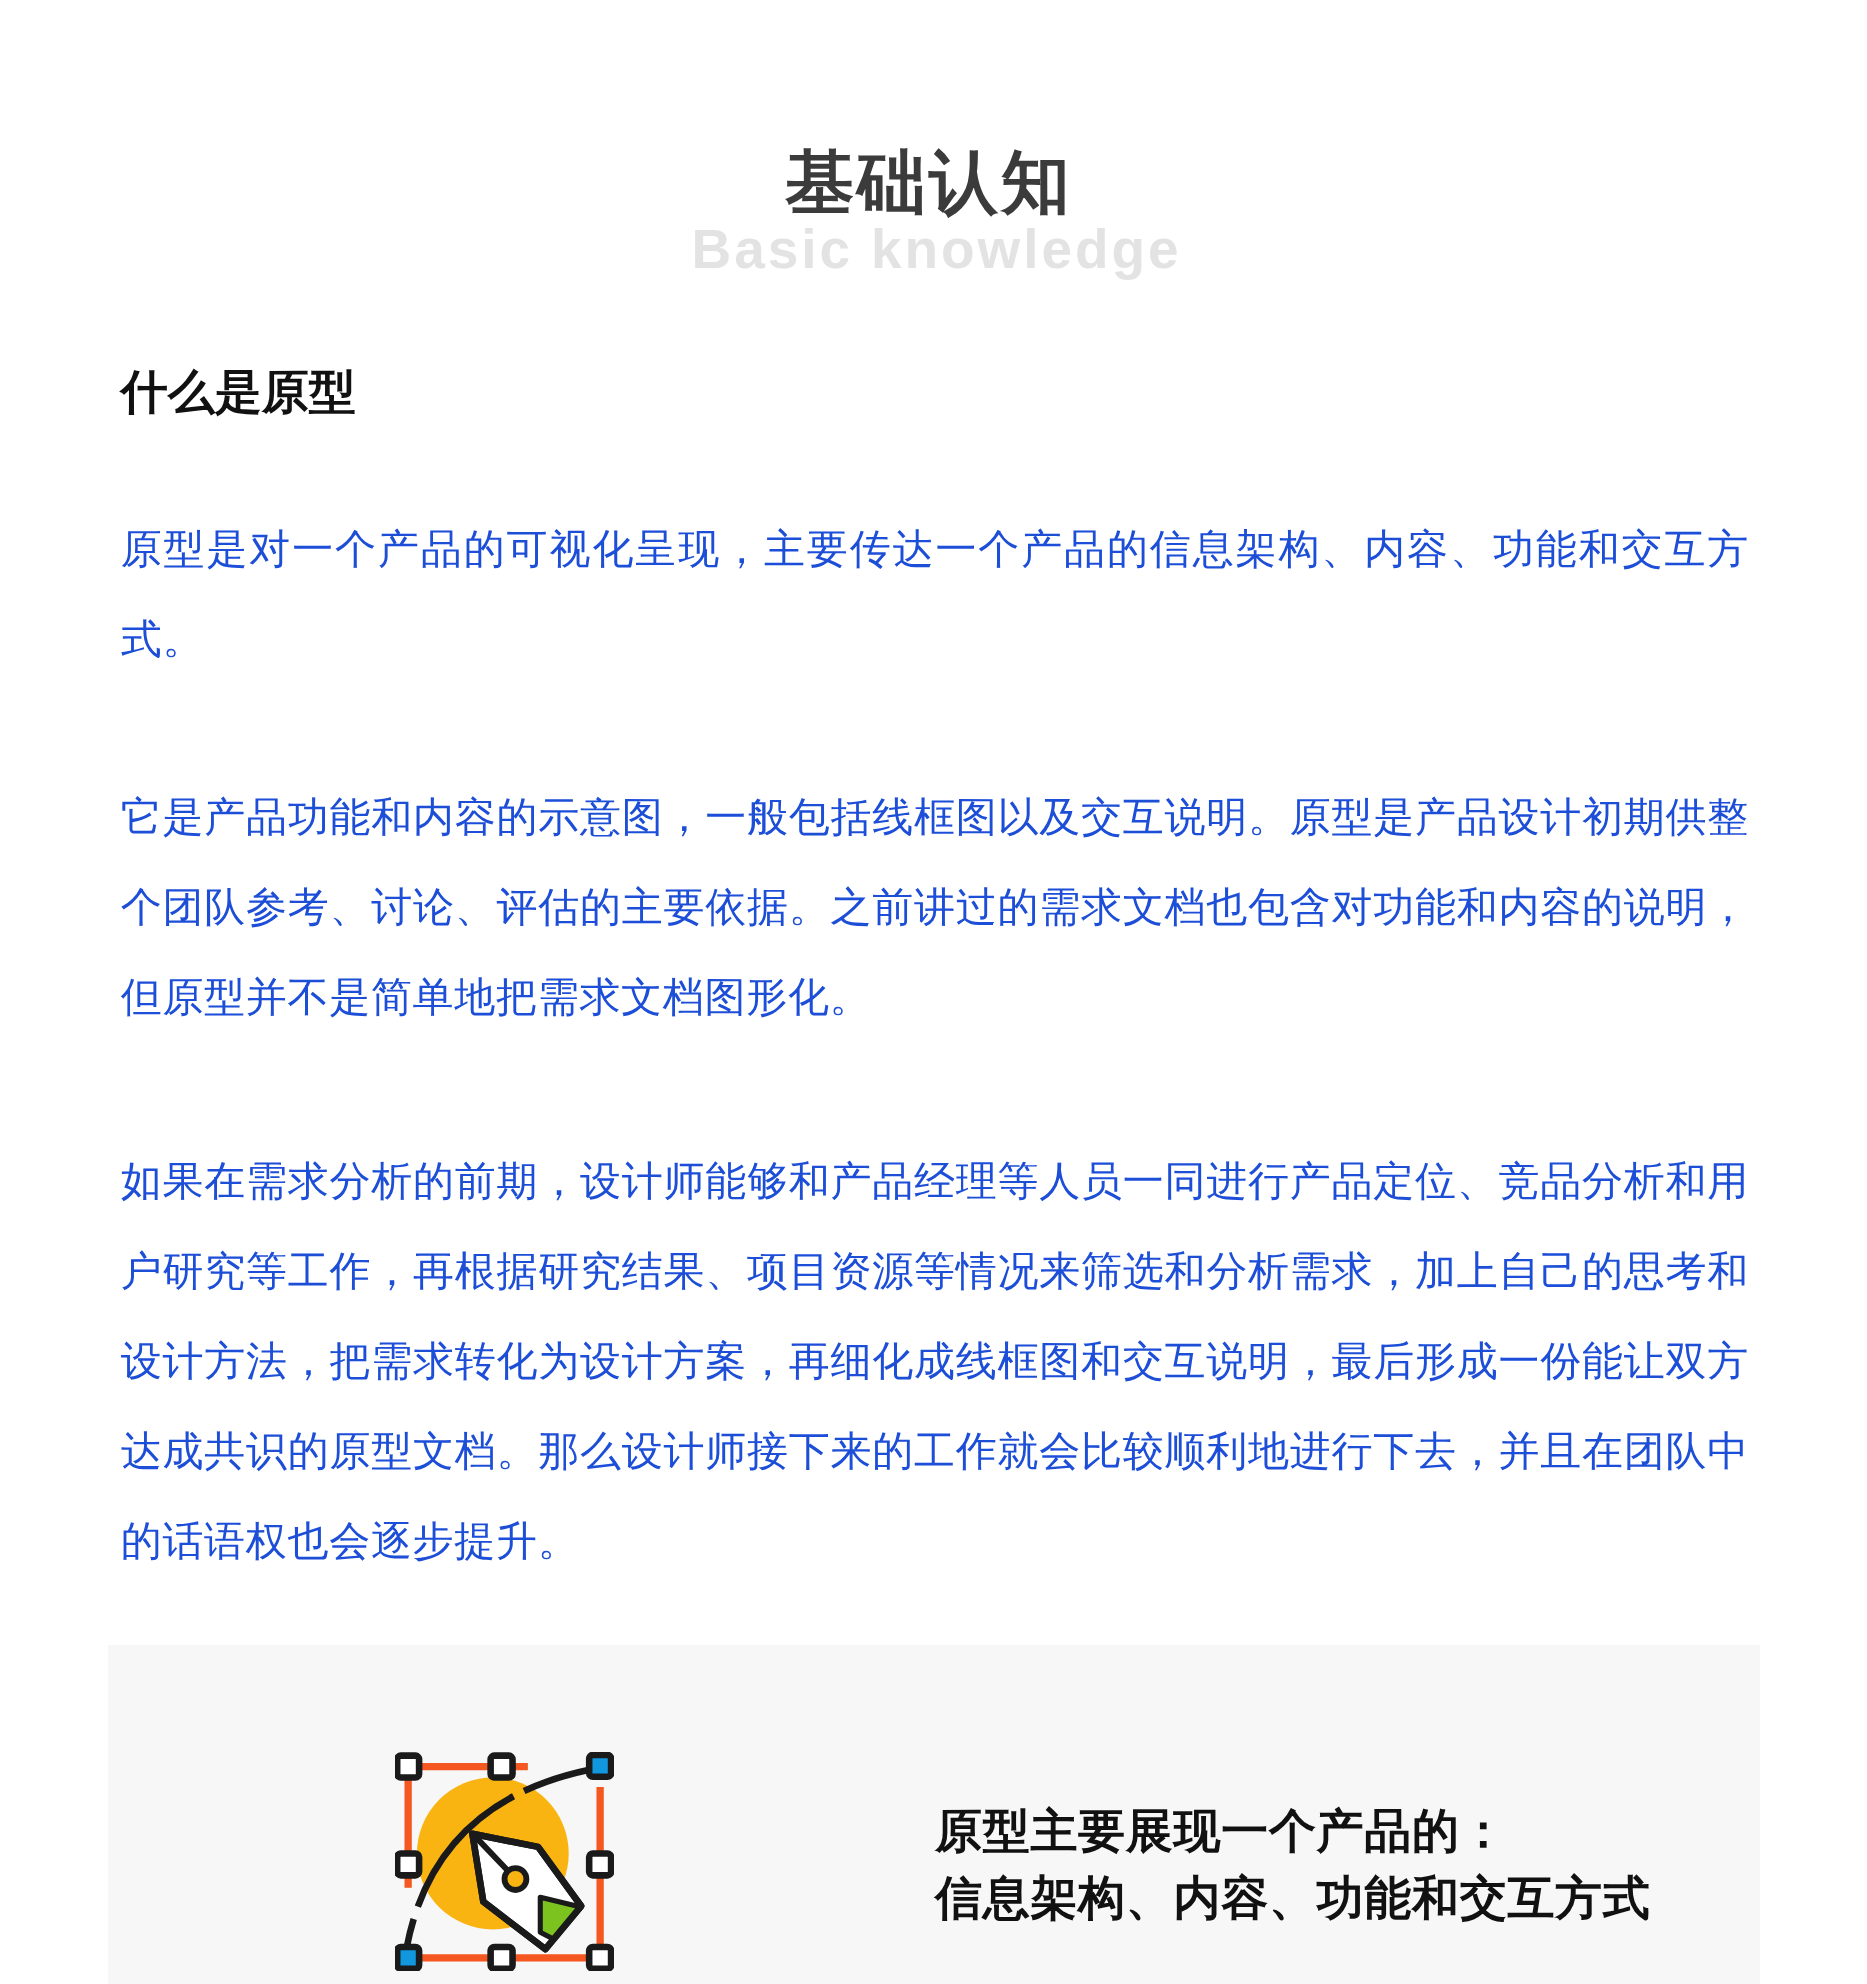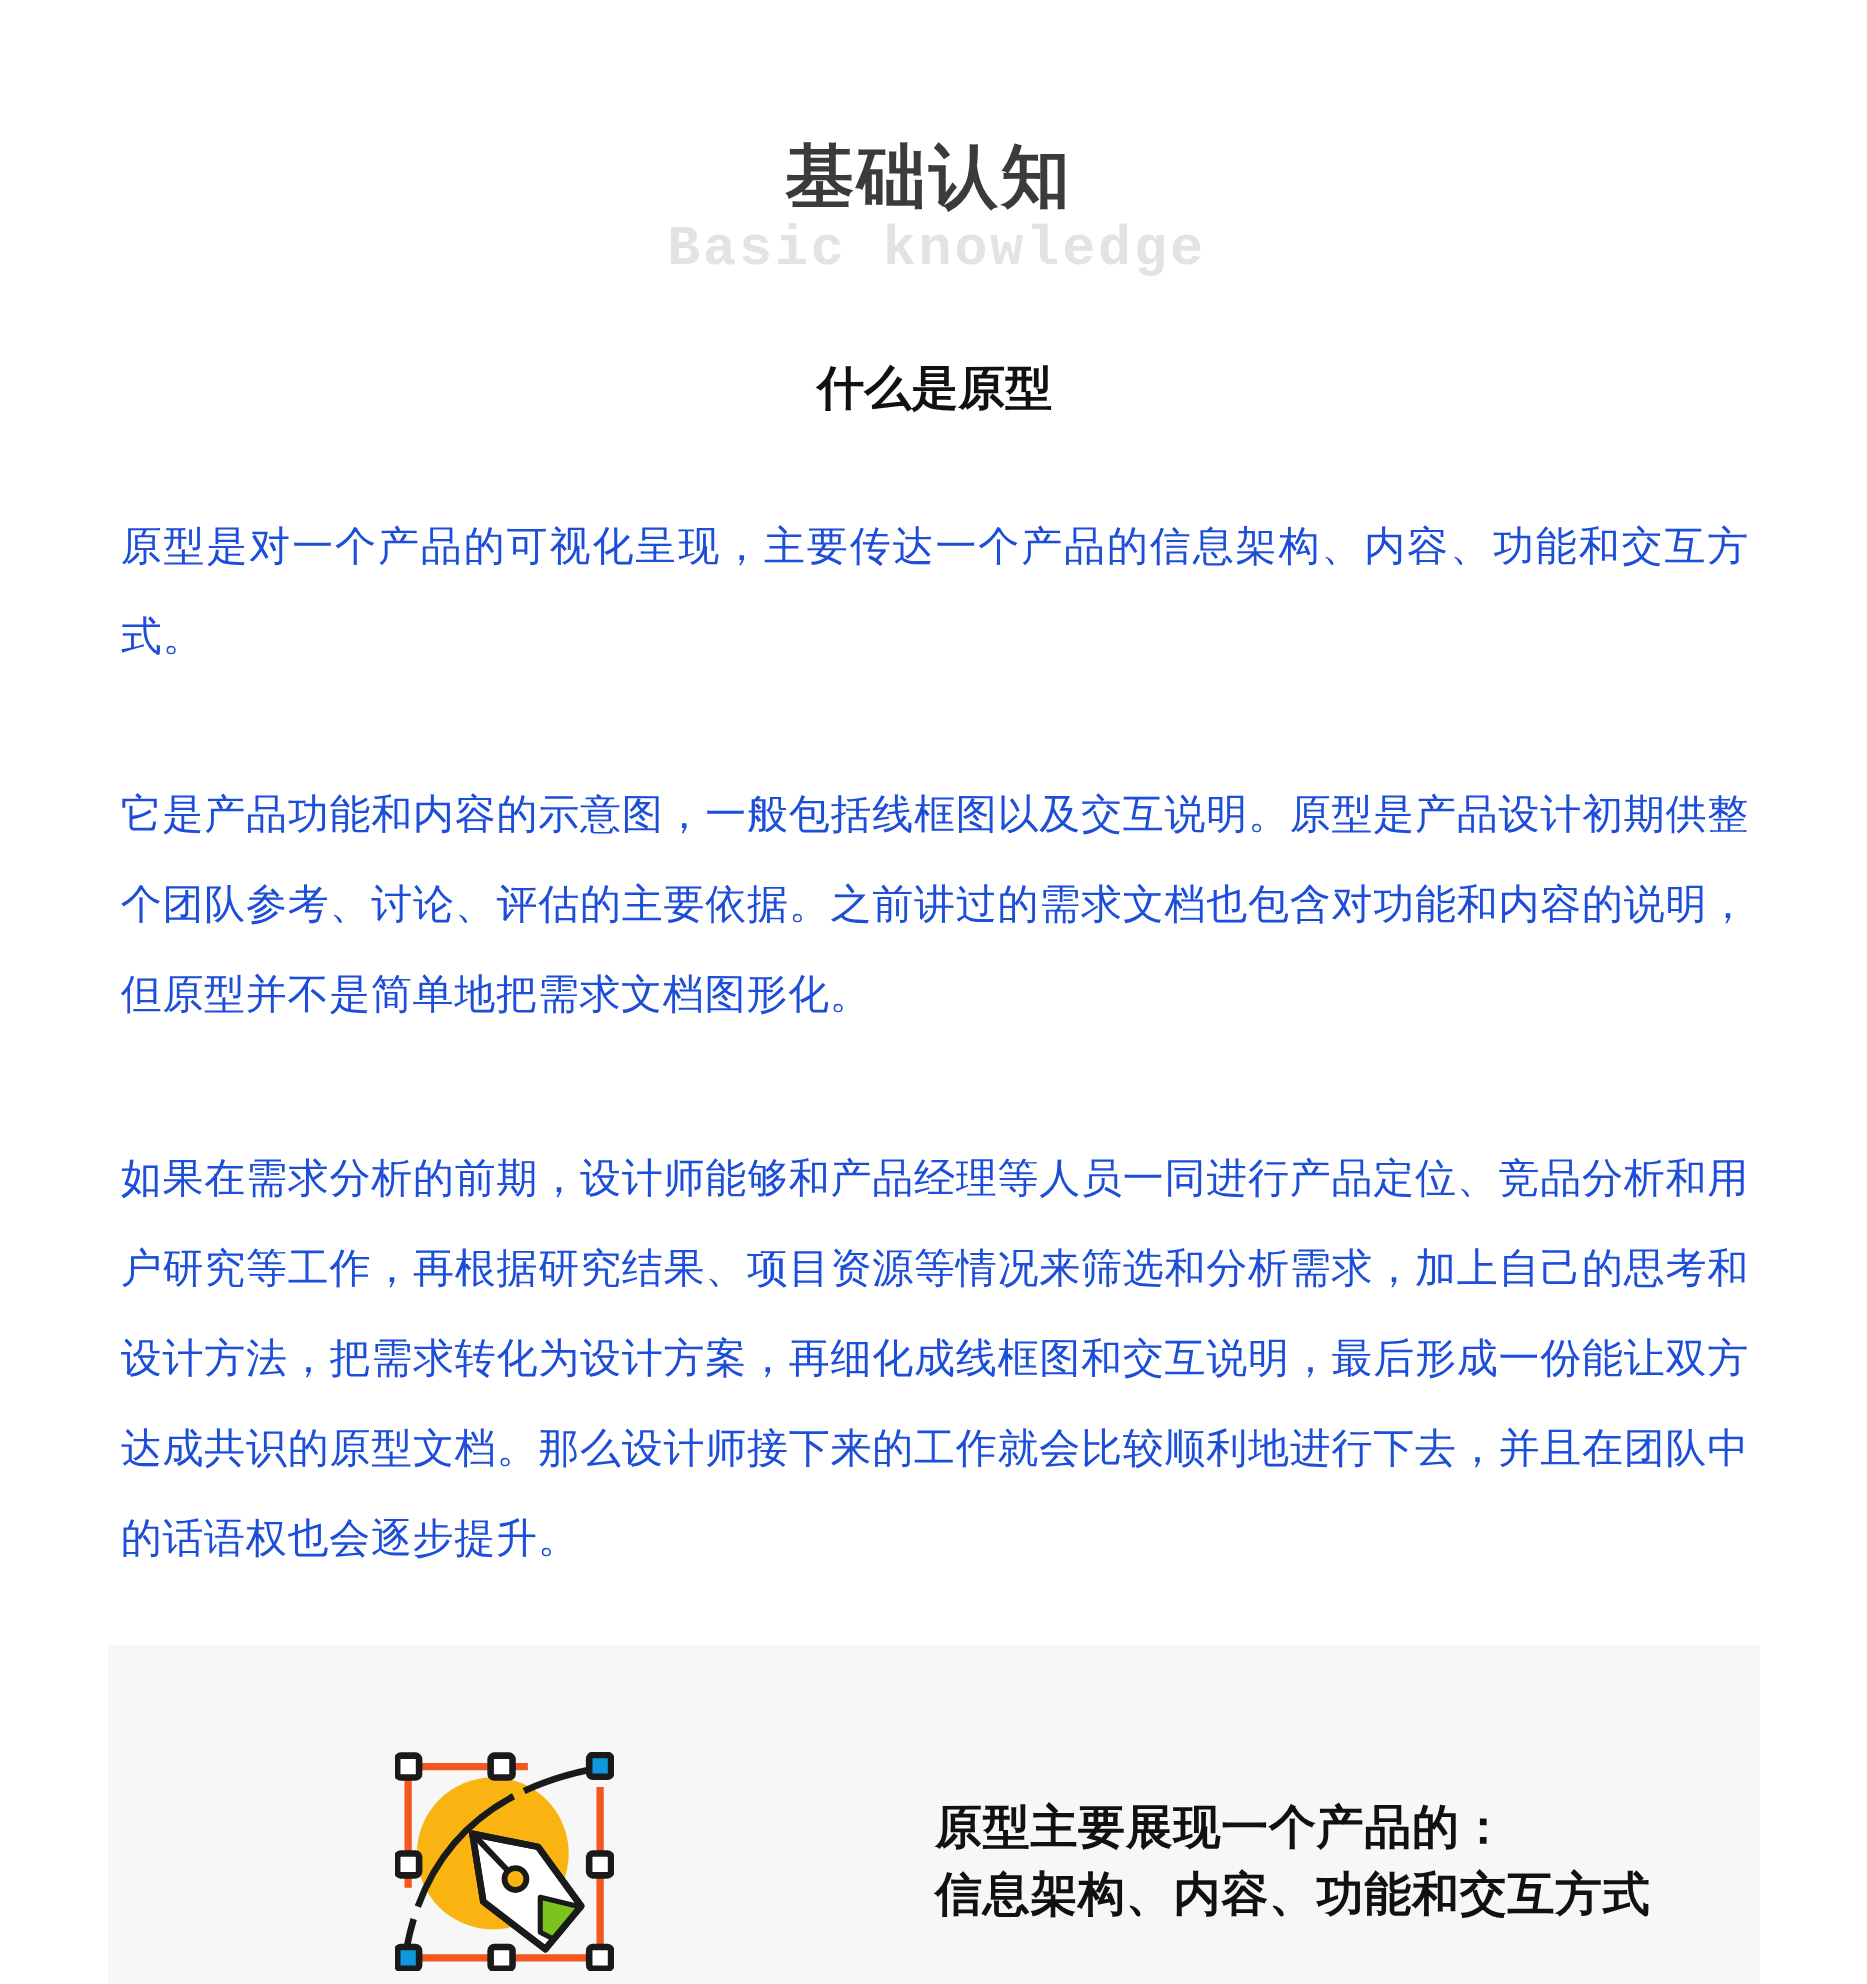--- a/index.html
+++ b/index.html
@@ -1,34 +1,34 @@
 <!DOCTYPE html>
 <html style="font-size:11.7px"><head>
 <meta charset="utf-8">
 <style>
   html,body { margin:0; padding:0; background:#ffffff; }
   .page {
     position:relative; width:1858px; height:1985px;
     background:#ffffff; overflow:hidden;
-    font-family:Liberation Mono, monospace;
+    font-family:Liberation Sans, sans-serif;
   }
   .title {
     margin:143px 0 0; text-align:center;
     font-size:69px; line-height:1.15; font-weight:700;
     letter-spacing:2.9px; color:#3b3b3b;
   }
   .subtitle {
     margin:0; text-align:center;
     font-size:55px; line-height:1; font-weight:700;
     letter-spacing:2.9px; color:#e3e3e3;padding-left:15px;
   }
   .content { padding:0 109px; }
   .section-heading {
     margin:87px 0 0; padding-left:11.7px;
-    font-size:47px; line-height:1.2; font-weight:700; color:#111111;text-align:center;
+    font-size:47px; line-height:1.2; font-weight:700; color:#111111;
   }
   .para {
     margin:0; padding-left:11.7px;
     font-size:41px; line-height:2.2; font-weight:500;
     letter-spacing:0.7px; color:#1d4ed8; text-align:justify;
   }
   .para-1 { margin-top:83px; }
   .para-2 { margin-top:88px; }
   .para-3 { margin-top:93px; }
   .callout {

